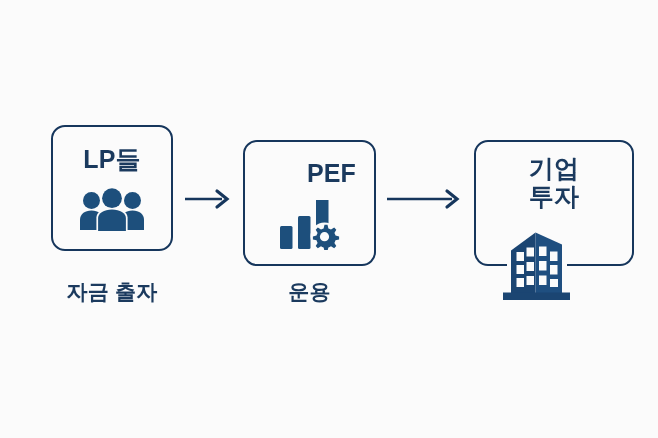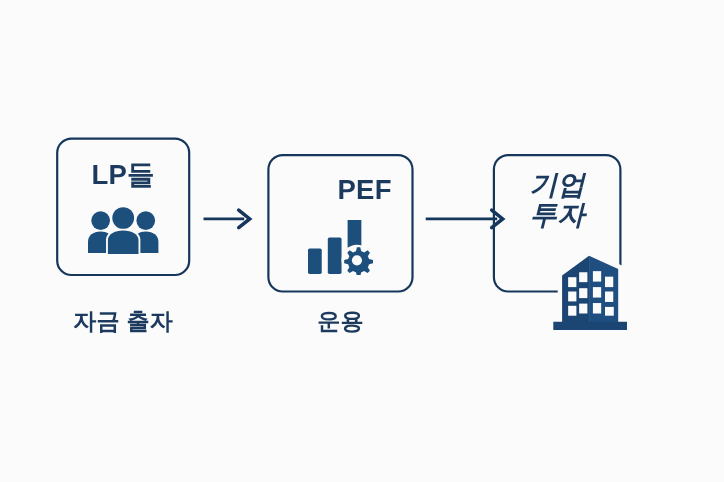--- a/index.html
+++ b/index.html
@@ -35,21 +35,21 @@
     text-align: center;
     color: #1b3a5e;
     font-weight: bold;
     letter-spacing: 0.2px;
     line-height: 1.12;
     white-space: pre-line;
   }
 
   #step-lp      { left: 51px;  top: 125px; width: 122px; height: 126px; }
   #step-pef     { left: 243px; top: 140px; width: 133px; height: 126px; }
-  #step-invest  { left: 448px; top: 140px; width: 117px; height: 126px; font-style: italic; }
+  #step-invest  { left: 474px; top: 140px; width: 160px; height: 126px; }
 
   #title-lp     { top: 18px;  font-size: 25px; }
   #title-pef    { top: 17px;  font-size: 25px; margin-left: 44px; }
   #title-invest { top: 12px;  font-size: 25px; }
 
   
   .step-icon {
     position: absolute;
     left: 50%;
     transform: translateX(-50%);

